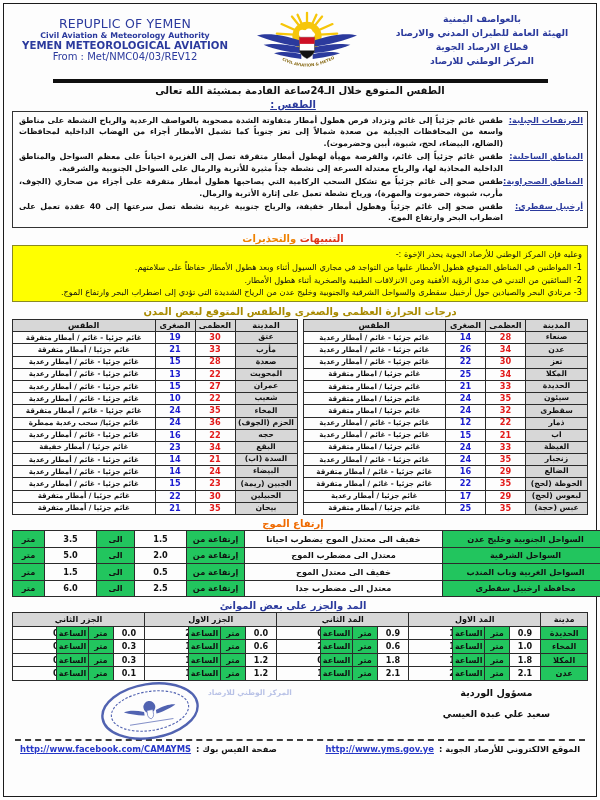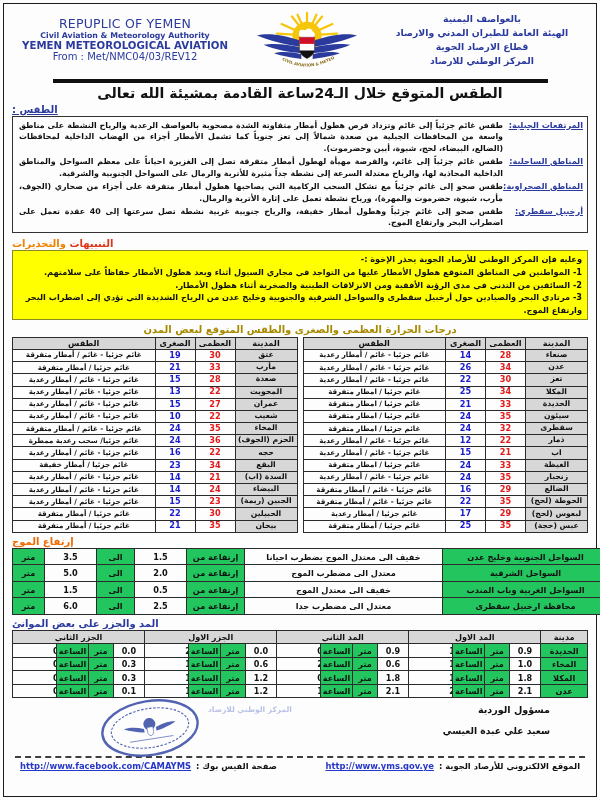--- a/index.html
+++ b/index.html
@@ -18,39 +18,39 @@
   .h-en .l1 { font-size:12.5px; font-weight:normal; letter-spacing:.2px; }
   .h-en .l2 { font-size:7.8px;  font-weight:bold; }
   .h-en .l3 { font-size:10.2px; font-weight:bold; }
   .h-en .l4 { font-size:10px; }
   .h-logo { flex:1; display:flex; justify-content:center; }
   .h-ar { width:212px; text-align:center; color:#2b3a9d; font-weight:bold;
           font-size:9.3px; line-height:1.5; direction:rtl; margin-top:3px; }
   .divider { height:3.5px; background:#101010; width:495px; margin:4px auto 2px auto; }
   
   .titles { text-align:center; direction:rtl; font-weight:bold; }
-  .t1 { font-size:14px; }
+  .t1 { font-size:10px; }
   .t2 { font-size:10px; margin-top:2px; }
   
-  .sec-head { direction:rtl; text-align:left; font-weight:bold; margin:3px 14px 1px 0; font-size:10px; }
+  .sec-head { direction:rtl; text-align:center; font-weight:bold; margin:3px 14px 1px 0; font-size:10px; }
   .blue { color:#2b3a9d; }
   .ul { text-decoration:underline; }
   
   .wx-box { border:1.3px solid #333; padding:2px 4px; direction:rtl; margin-top:1px; }
   .wx-row { display:flex; margin:1px 0; }
   .wx-label { flex:0 0 80px; color:#2b3a9d; font-weight:bold; text-decoration:underline;
               font-size:8.2px; line-height:1.4; }
   .wx-text { flex:1; font-weight:bold; font-size:7.9px; line-height:1.5;
              text-align:justify; padding-left:2px; color:#101010; }
   
   .warn-head { margin-top:5px; font-size:10px; }
   .warn-head .w1 { color:#e03418; }
   .warn-head .w2 { color:#ef8200; }
   .warn-box { background:#ffff00; border:1.2px solid #8a8a22; direction:rtl;
-              font-size:8.2px; font-weight:bold; padding:2px 5px; line-height:1.55; }
+              font-size:8.2px; font-weight:normal; padding:2px 5px; line-height:1.55; }
   .warn-line { display:block; }
   
   .temps-title { text-align:center; color:#a88a00; font-weight:bold; font-size:10px; margin:4px 0 2px 0; }
   .temps-wrap { display:flex; direction:rtl; gap:5px; }
   table { border-collapse:collapse; table-layout:fixed; }
   .temp-table { width:50%; direction:rtl; }
   .temp-table th, .temp-table td {
     border:1px solid #2b2b2b; text-align:center; font-weight:bold;
     padding:0 1px; font-size:8.2px; height:12.2px; line-height:1.15;
     overflow:hidden; white-space:nowrap;
@@ -66,21 +66,21 @@
   .wave-table td { border:1px solid #2b2b2b; text-align:center; font-weight:bold;
                    font-size:8.2px; height:16.5px; padding:0 2px; white-space:nowrap; overflow:hidden; }
   .shade { background:#22c55e; }
   
   .tide-table { width:100%; direction:rtl; }
   .tide-table th, .tide-table td { border:1px solid #2b2b2b; text-align:center; font-weight:bold;
                    font-size:8.1px; height:13.5px; padding:0 1px; white-space:nowrap; overflow:hidden; }
   td.time { direction:ltr;padding-left:40px; }
   
   .footer { position:relative; height:55px; margin-top:3px; }
-  .sig { position:absolute; right:38px; top:3px; text-align:right; direction:rtl; font-weight:bold; }
+  .sig { position:absolute; right:38px; top:3px; text-align:center; direction:rtl; font-weight:bold; }
   .sig .s1 { font-size:9.6px; }
   .sig .s2 { font-size:9.2px; margin-top:10px; }
   .stamp { position:absolute; left:86px; top:-4px; }
   .stamp-ghost { position:absolute; left:196px; top:4px; color:#8d9cd8; font-size:7.5px;
                  opacity:.6; direction:rtl; font-weight:bold; }
   .dashline { border-top:2px dashed #3d3d3d; margin:0 3px 2px 3px; }
   .links { display:flex; direction:rtl; justify-content:space-between;
            font-size:8.4px; font-weight:bold; padding:1px 8px 0 8px; }
   .links a { color:#2637c8; text-decoration:underline; }
   .link-group { display:flex; gap:5px; direction:rtl; }

